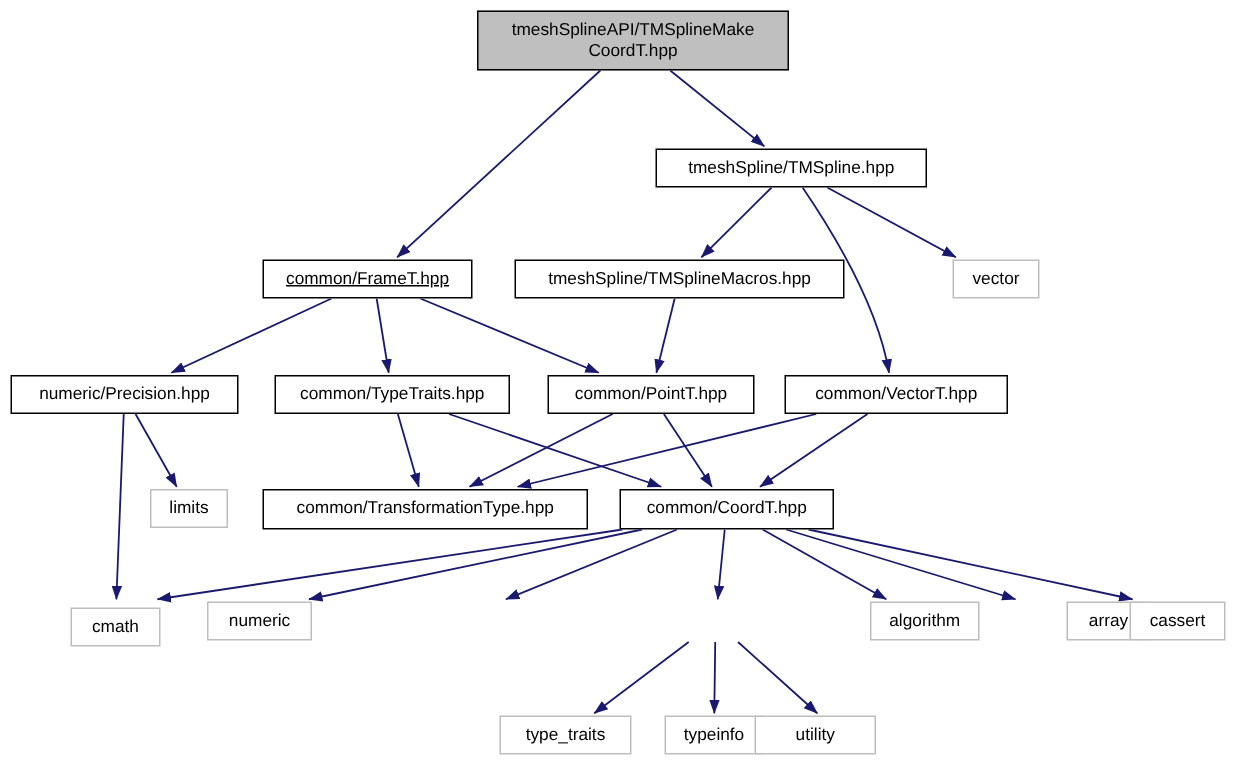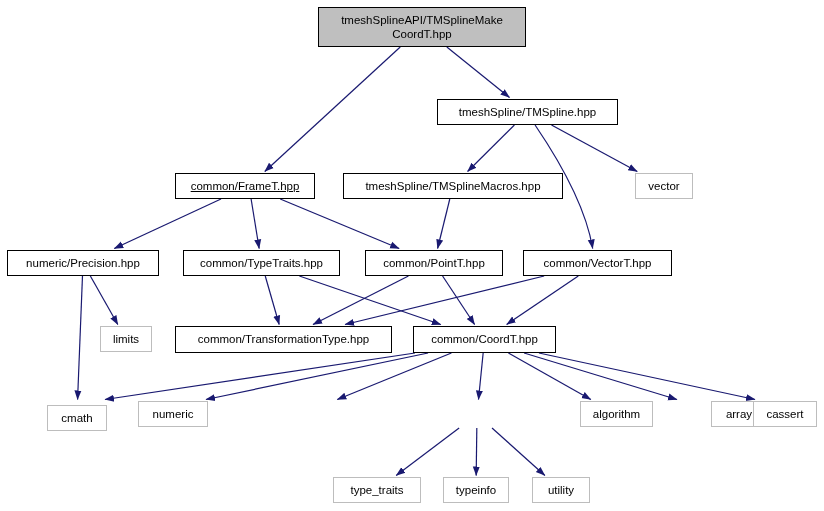--- a/index.html
+++ b/index.html
@@ -76,14 +76,14 @@
     <div class="node external" style="left: 100px; top: 326px; width: 52px; height: 26px;">limits</div>
     <div class="node internal" style="left: 175px; top: 326px; width: 217px; height: 27px;">common/TransformationType.hpp</div>
     <div class="node internal" style="left: 413px; top: 326px; width: 143px; height: 27px;">common/CoordT.hpp</div>
     <div class="node external" style="left: 47px; top: 405px; width: 60px; height: 26px;">cmath</div>
     <div class="node external" style="left: 138px; top: 401px; width: 70px; height: 26px;">numeric</div>
     <div class="node external" style="left: 580px; top: 401px; width: 73px; height: 26px;">algorithm</div>
     <div class="node external" style="left: 675px; top: 401px; width: 56px; height: 26px; margin-left: 36px;">array</div>
     <div class="node external" style="left: 753px; top: 401px; width: 64px; height: 26px;">cassert</div>
     <div class="node external" style="left: 333px; top: 477px; width: 88px; height: 26px;">type_traits</div>
     <div class="node external" style="left: 443px; top: 477px; width: 66px; height: 26px;">typeinfo</div>
-    <div class="node external" style="left: 532px; top: 477px; width: 58px; height: 26px;">utility</div>
+    <div class="node external" style="left: 503px; top: 477px; width: 81px; height: 26px;">utility</div>
   </div>
 
 </body></html>

